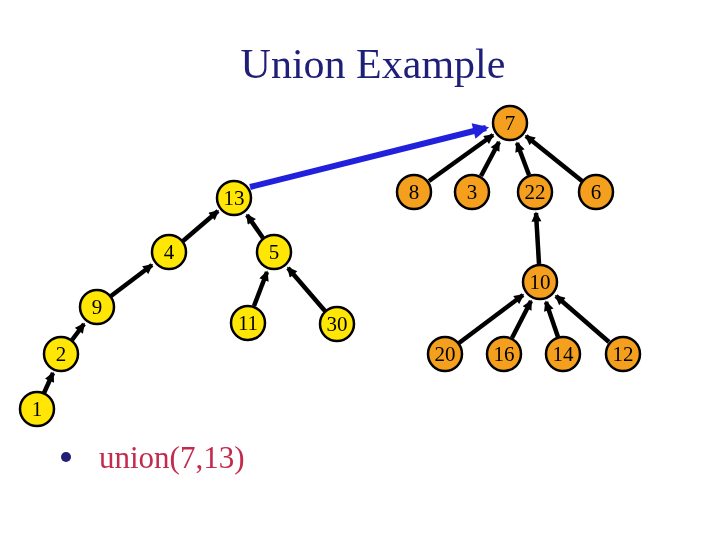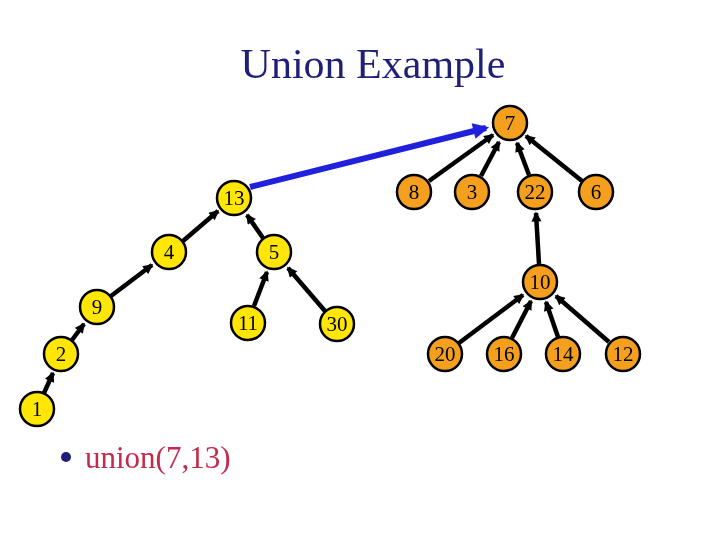--- a/index.html
+++ b/index.html
@@ -66,21 +66,21 @@
     position: absolute;
     left: 0;
     top: 12px;
     width: 10px;
     height: 10px;
     border-radius: 50%;
     background: var(--bullet-dot, #1F1F78);
   }
   .bullet-text {
     position: absolute;
-    left: 24px;
+    left: 38px;
     top: 0;
     white-space: nowrap;
     font-family: "Liberation Serif", "DejaVu Serif", serif;
     font-size: 31px;
     color: var(--bullet-text, #C22B4D);
   }
 </style>
 </head>
 <body>
 

